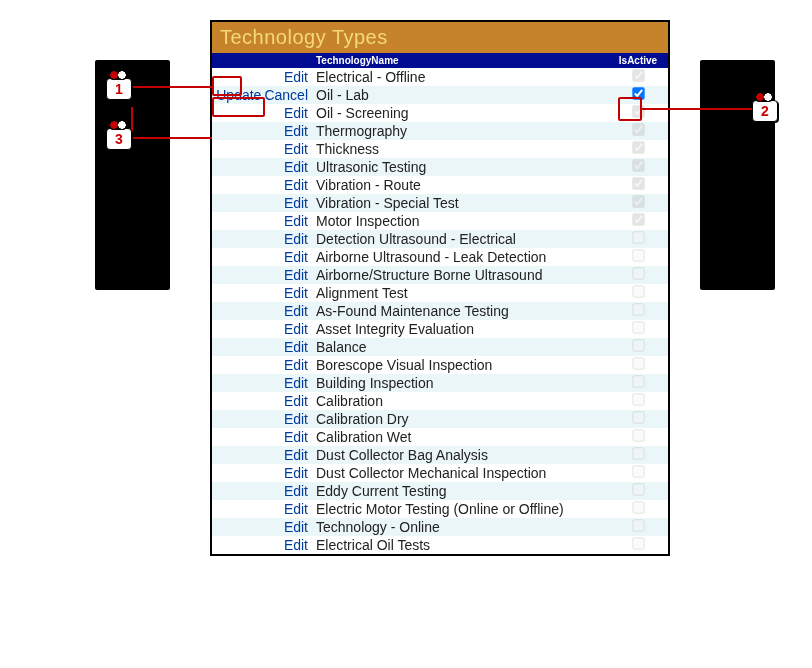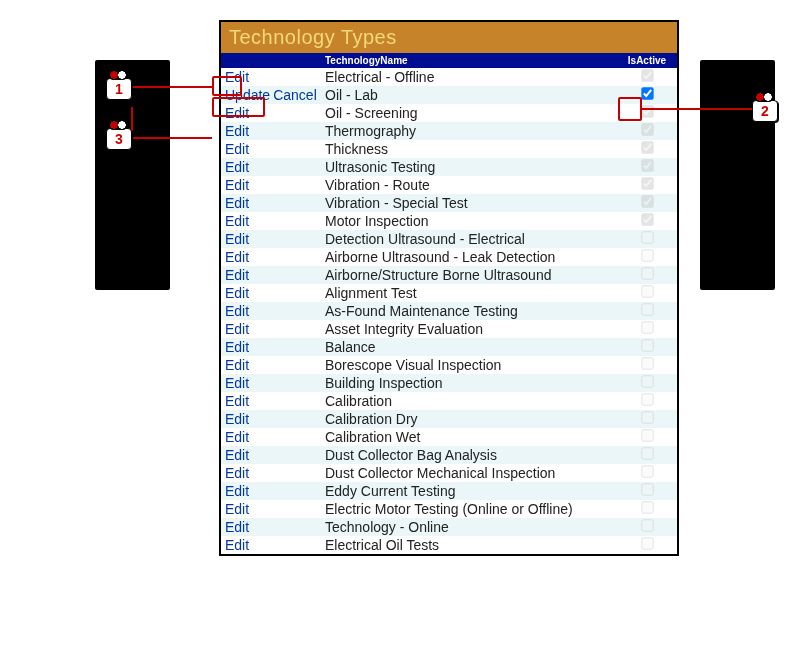--- a/index.html
+++ b/index.html
@@ -1,36 +1,36 @@
 <!DOCTYPE html>
 <html><head>
 <meta charset="utf-8">
 <style>
   * { box-sizing: border-box; }
   html,body { margin:0; padding:0; font-family: "Segoe UI", Arial, sans-serif; background:#fff; }
   body { width:812px; height:668px; position:relative; }
 
   .panel {
-    position:absolute; left:219px; top:20px; width:460px;
+    position:absolute; left:210px; top:20px; width:460px;
     border:2px solid #000; background:#8b5cf6;
   }
   .panel-title {
     background:#c6832a; color:#f3d97a; font-size:20px; font-weight:500;
     padding:4px 8px; letter-spacing:0.5px;
   }
   table { width:100%; border-collapse:collapse; font-size:14px; }
   thead th {
     background:#000c92; color:#fff; font-weight:700; text-align:center;
     padding:2px 4px; font-size:10px;
   }
   thead th:first-child { text-align:left; width:100px; }
   thead th:nth-child(2) { text-align:left; }
   thead th:last-child { width:60px; }
   tbody td { padding:1px 4px; color:#222; white-space:nowrap; }
-  tbody td:first-child { color:#003a9e; width:100px; }
+  tbody td:first-child { color:#003a9e; width:100px;text-align:right; }
   tbody td:last-child { text-align:center; width:60px; }
   tbody tr:nth-child(odd) td { background:#ffffff; }
   tbody tr:nth-child(even) td { background:#eaf6f8; }
   .link { color:#003a9e; cursor:pointer; }
   .link + .link { margin-left:3px;margin-top:32px; }
   input[type=checkbox] { margin:0; transform:scale(0.95); }
   input[type=checkbox][disabled] { opacity:0.6; }
 
   
   .hl { position:absolute; border:2px solid #c40000; border-radius:2px; pointer-events:none; }

